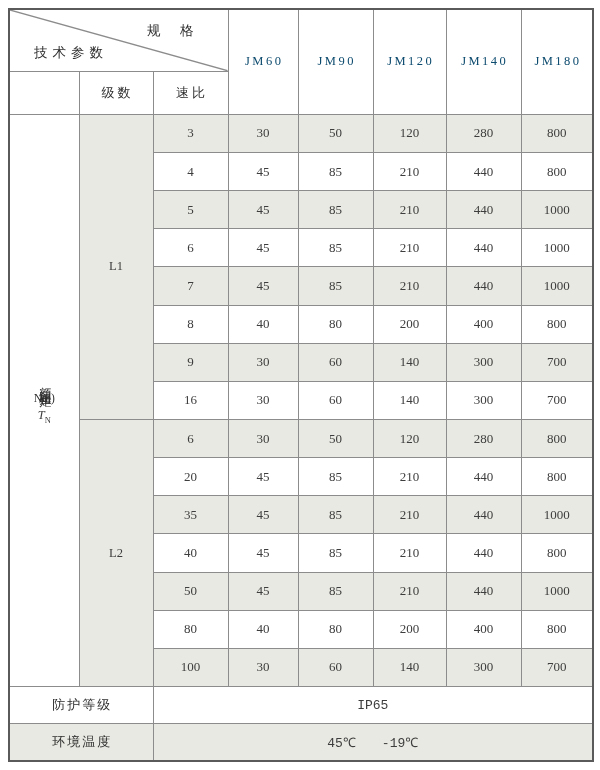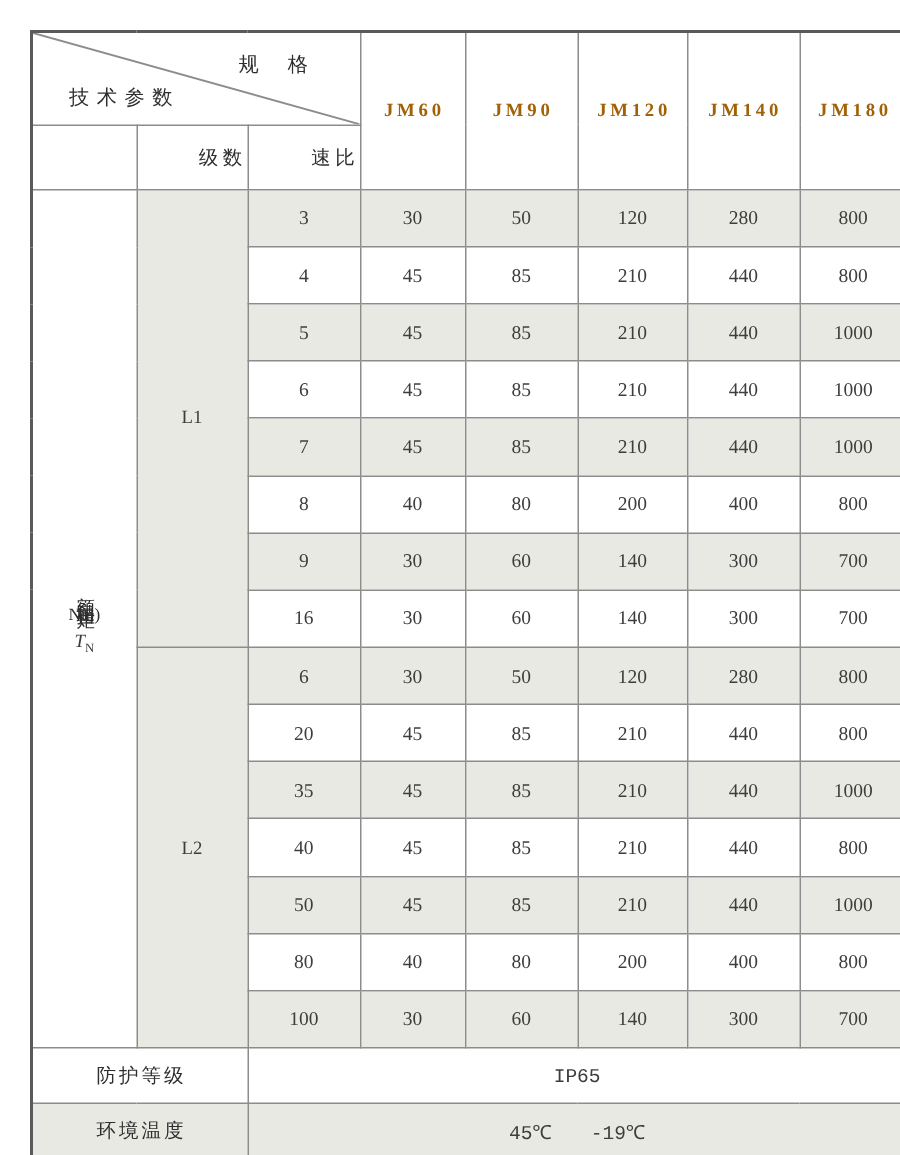--- a/index.html
+++ b/index.html
@@ -8,21 +8,21 @@
     --outer: #5a5a5a;
     --text: #3d3d3d;
   }
   * { box-sizing: border-box; }
   html, body { margin: 0; padding: 0; background: #ffffff; }
   body {
     width: 600px; height: 770px;
     font-family: "Liberation Serif", "DejaVu Serif", serif;
     color: var(--text);
   }
-  .page { width: 600px; height: 651px; padding: 20px; }
+  .page { width: 600px; height: 651px; padding: 8px; }
   table.spec-table {
     border-collapse: collapse;
     table-layout: fixed;
     width: 584px; height: 754px;
     border: 2px solid var(--outer);
   }
   td {
     border: 1px solid var(--grid);
     text-align: center;
     vertical-align: middle;
@@ -43,24 +43,24 @@
     position: absolute; right: 12%; top: 12px;
     font-size: 13.5px; letter-spacing: 8px; color: #2e2e2e;
     font-family: "Liberation Serif", "DejaVu Serif", serif;
   }
   .corner-bottom {
     position: absolute; left: 24px; bottom: 9px;
     font-size: 13.5px; letter-spacing: 5px; color: #2e2e2e;
   }
 
   td.jm-head {
-    font-weight: 700; font-size: 12.5px; letter-spacing: 2.5px;
-    text-indent: 2.5px; color: #a16207;
-  }
-  td.subhead { font-size: 13px; letter-spacing: 3px; text-indent: 3px; color: #2e2e2e; text-align: right; }
+    font-weight: 400; font-size: 12.5px; letter-spacing: 2.5px;
+    text-indent: 2.5px; color: #0c4a6e;
+  }
+  td.subhead { font-size: 13px; letter-spacing: 3px; text-indent: 3px; color: #2e2e2e; }
 
   
   td.torque-cell { background: #ffffff; }
   .torque-wrap {
     display: flex; flex-direction: column; align-items: center; justify-content: center;
     gap: 4px; height: 100%; text-align: center;
   }
   .torque-cn {
     writing-mode: vertical-rl; text-orientation: upright;
     font-size: 12.5px; letter-spacing: 3px; color: #2e2e2e; line-height: 1.1;

